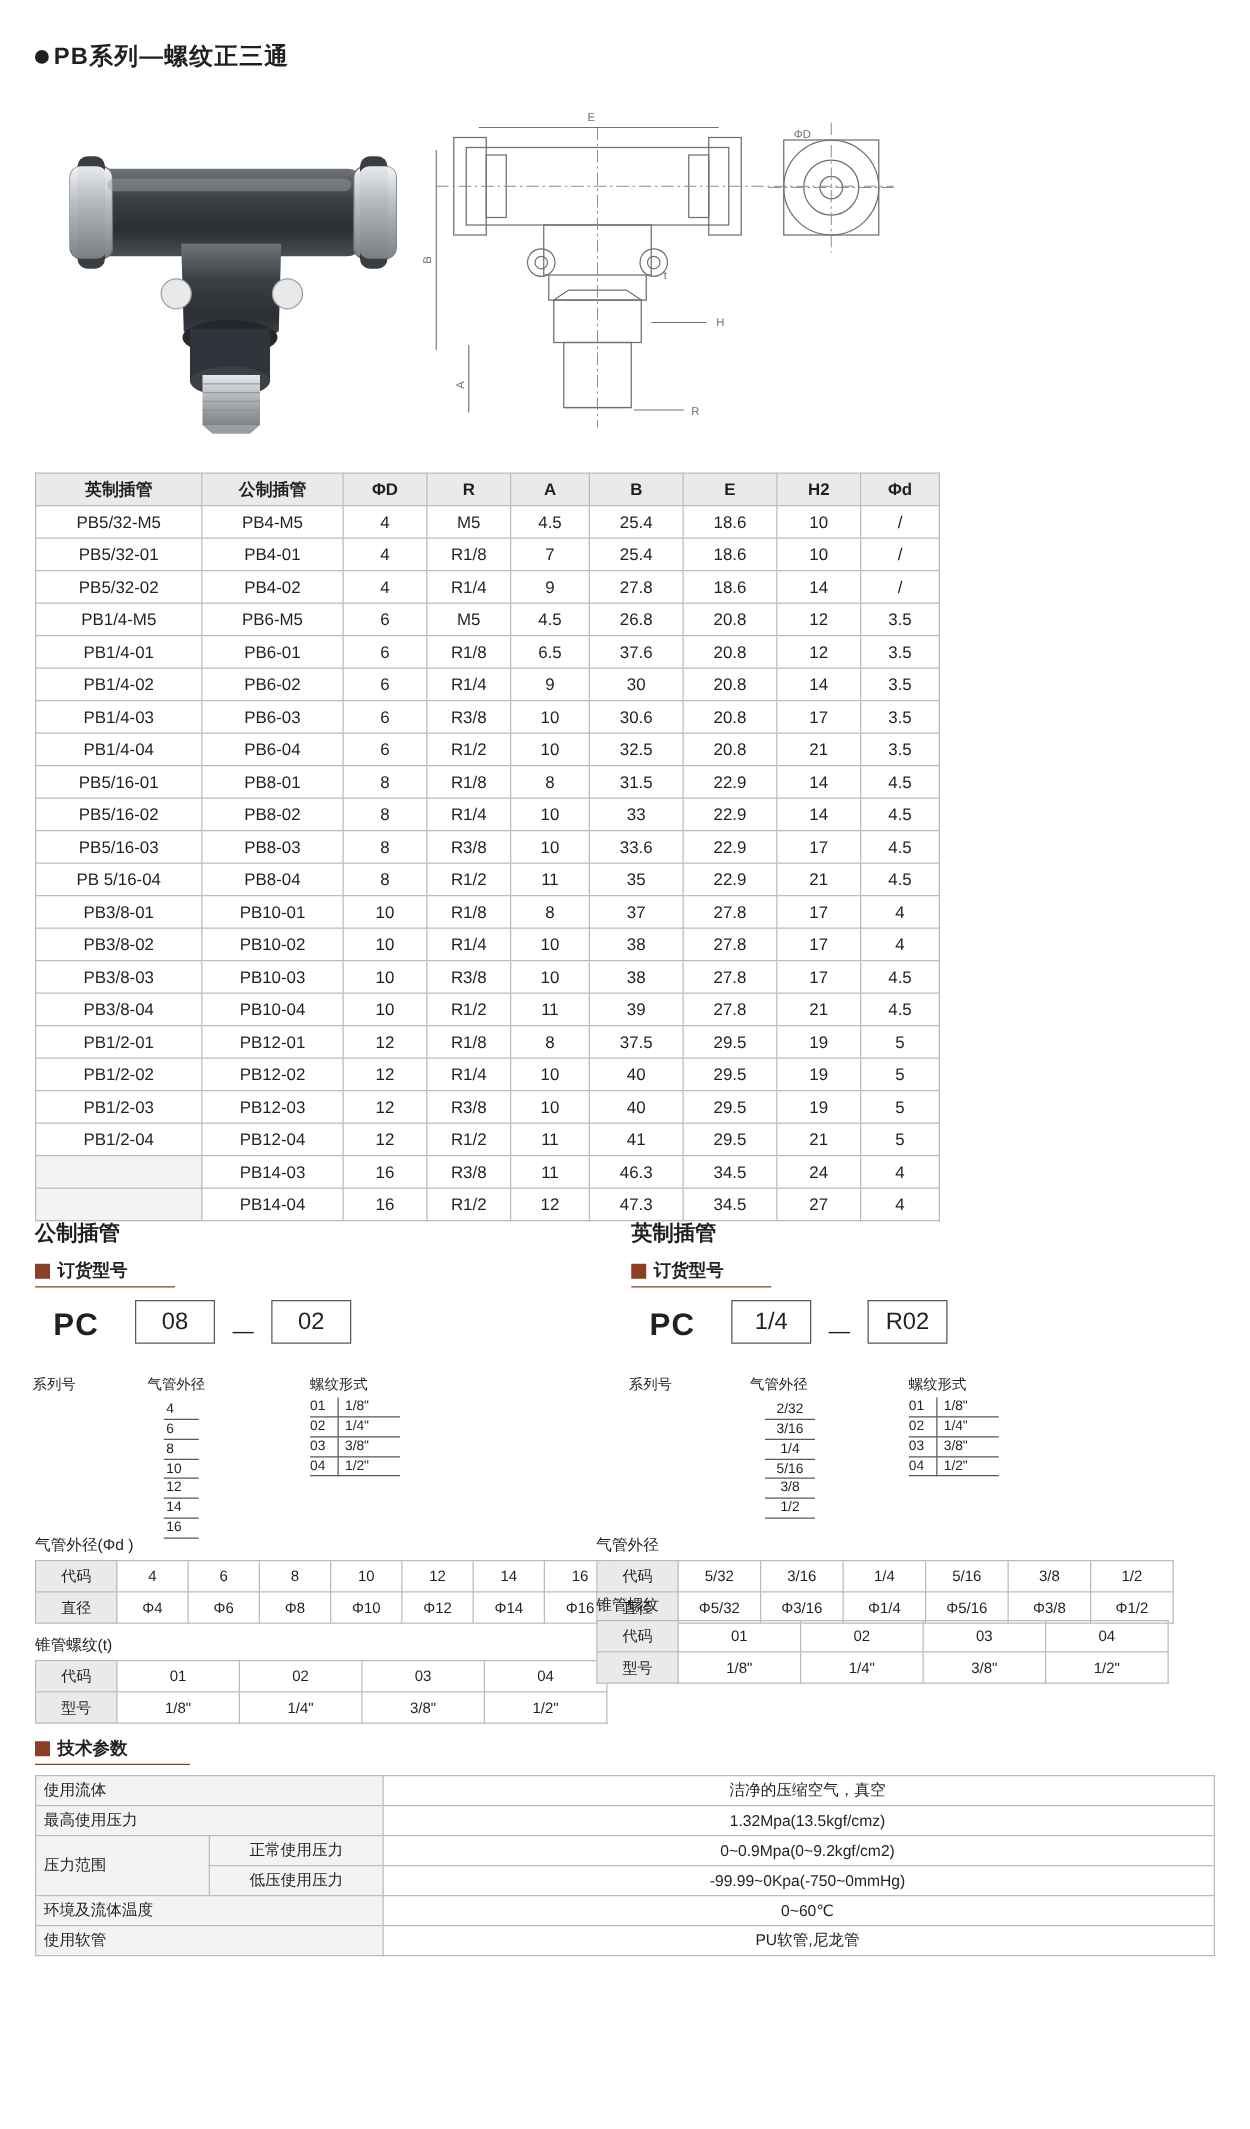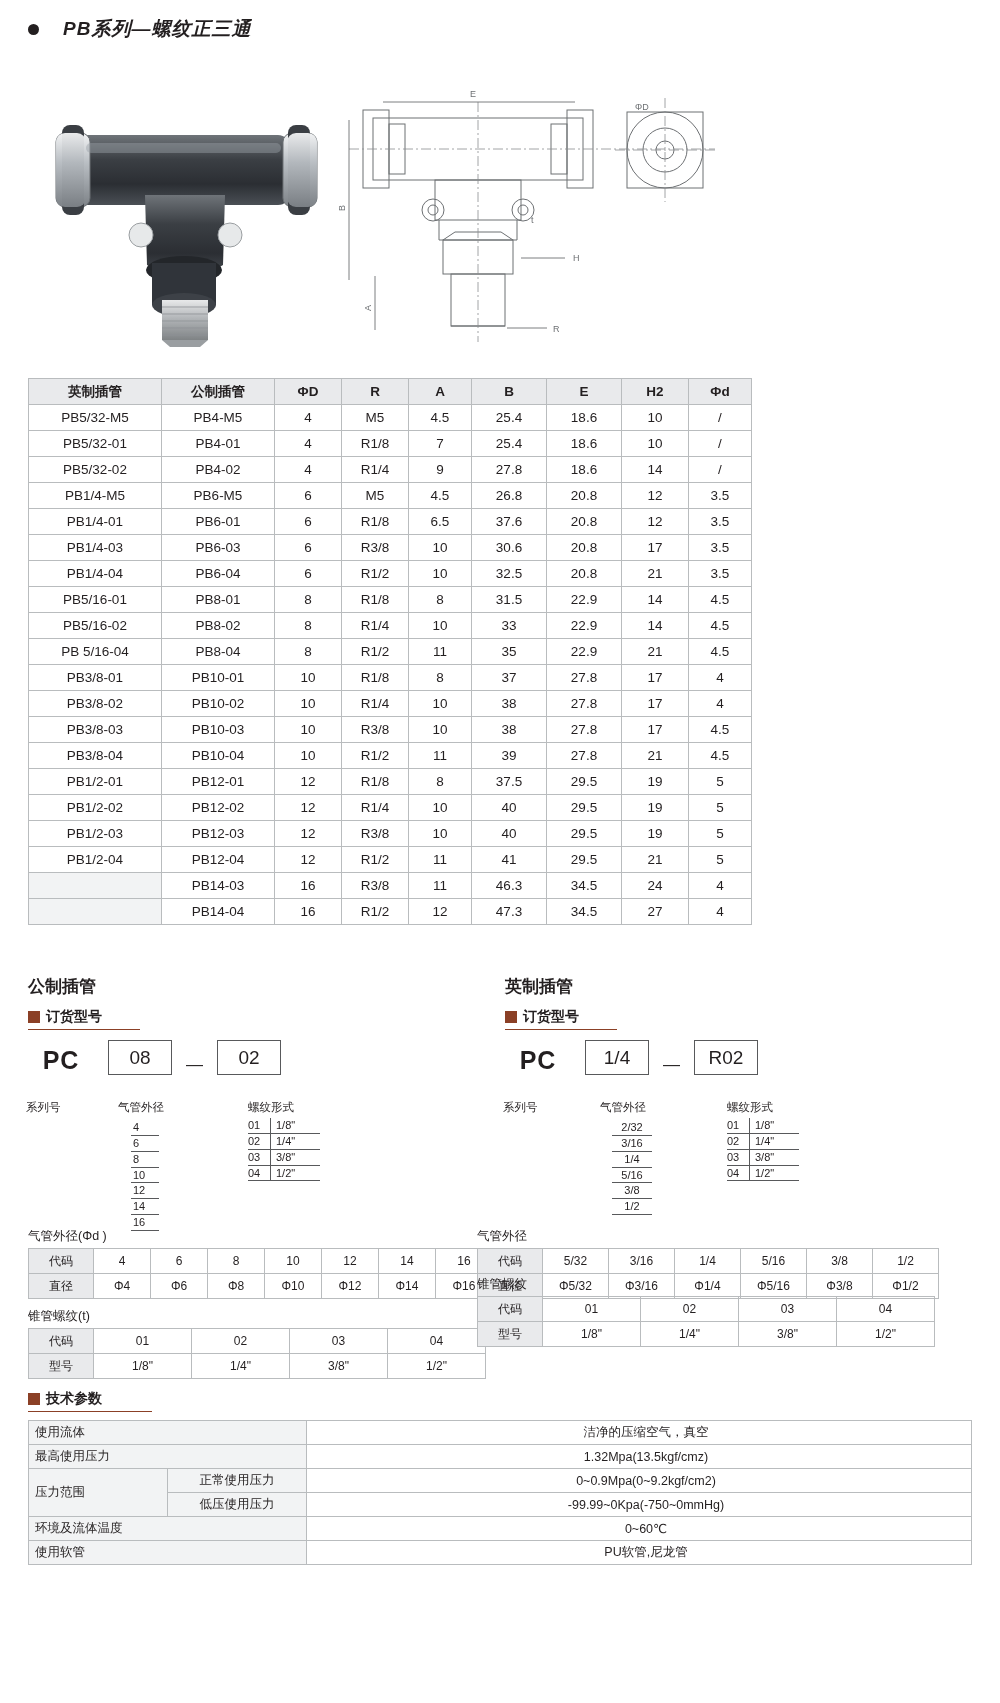--- a/index.html
+++ b/index.html
@@ -7,21 +7,21 @@
     width:1000px;height:1703px;
     background:#ffffff;
     font-family:"Liberation Sans","DejaVu Sans",sans-serif;
     color:#231f20;
     position:relative;
     overflow:hidden;
   }
   .page{position:relative;width:1000px;height:1703px;padding:0;box-sizing:border-box;}
 
   
-  .title-row{position:absolute;left:28px;top:16px;display:flex;align-items:center;gap:24px;font-style:italic;}
+  .title-row{position:absolute;left:28px;top:32px;display:flex;align-items:center;gap:4px;}
   .bullet{width:11px;height:11px;border-radius:50%;background:#231f20;display:inline-block;}
   .title-text{font-size:19px;font-weight:bold;letter-spacing:1px;color:#231f20;}
 
   
   .photo{position:absolute;left:40px;top:95px;width:290px;height:255px;}
   .drawing{position:absolute;left:335px;top:80px;width:400px;height:270px;}
 
   
   .maintable{position:absolute;left:28px;top:378px;border-collapse:collapse;}
   .maintable td,.maintable th{
@@ -257,20 +257,31 @@
           <td class="c1">PB6-01</td>
           <td class="c2">6</td>
           <td class="c3">R1/8</td>
           <td class="c4">6.5</td>
           <td class="c5">37.6</td>
           <td class="c6">20.8</td>
           <td class="c7">12</td>
           <td class="c8">3.5</td>
         </tr>
         <tr>
+          <td class="c0">PB1/4-02</td>
+          <td class="c1">PB6-02</td>
+          <td class="c2">6</td>
+          <td class="c3">R1/4</td>
+          <td class="c4">9</td>
+          <td class="c5">30</td>
+          <td class="c6">20.8</td>
+          <td class="c7">14</td>
+          <td class="c8">3.5</td>
+        </tr>
+        <tr>
           <td class="c0">PB1/4-03</td>
           <td class="c1">PB6-03</td>
           <td class="c2">6</td>
           <td class="c3">R3/8</td>
           <td class="c4">10</td>
           <td class="c5">30.6</td>
           <td class="c6">20.8</td>
           <td class="c7">17</td>
           <td class="c8">3.5</td>
         </tr>
@@ -298,20 +309,31 @@
         </tr>
         <tr>
           <td class="c0">PB5/16-02</td>
           <td class="c1">PB8-02</td>
           <td class="c2">8</td>
           <td class="c3">R1/4</td>
           <td class="c4">10</td>
           <td class="c5">33</td>
           <td class="c6">22.9</td>
           <td class="c7">14</td>
+          <td class="c8">4.5</td>
+        </tr>
+        <tr>
+          <td class="c0">PB5/16-03</td>
+          <td class="c1">PB8-03</td>
+          <td class="c2">8</td>
+          <td class="c3">R3/8</td>
+          <td class="c4">10</td>
+          <td class="c5">33.6</td>
+          <td class="c6">22.9</td>
+          <td class="c7">17</td>
           <td class="c8">4.5</td>
         </tr>
         <tr>
           <td class="c0">PB 5/16-04</td>
           <td class="c1">PB8-04</td>
           <td class="c2">8</td>
           <td class="c3">R1/2</td>
           <td class="c4">11</td>
           <td class="c5">35</td>
           <td class="c6">22.9</td>

